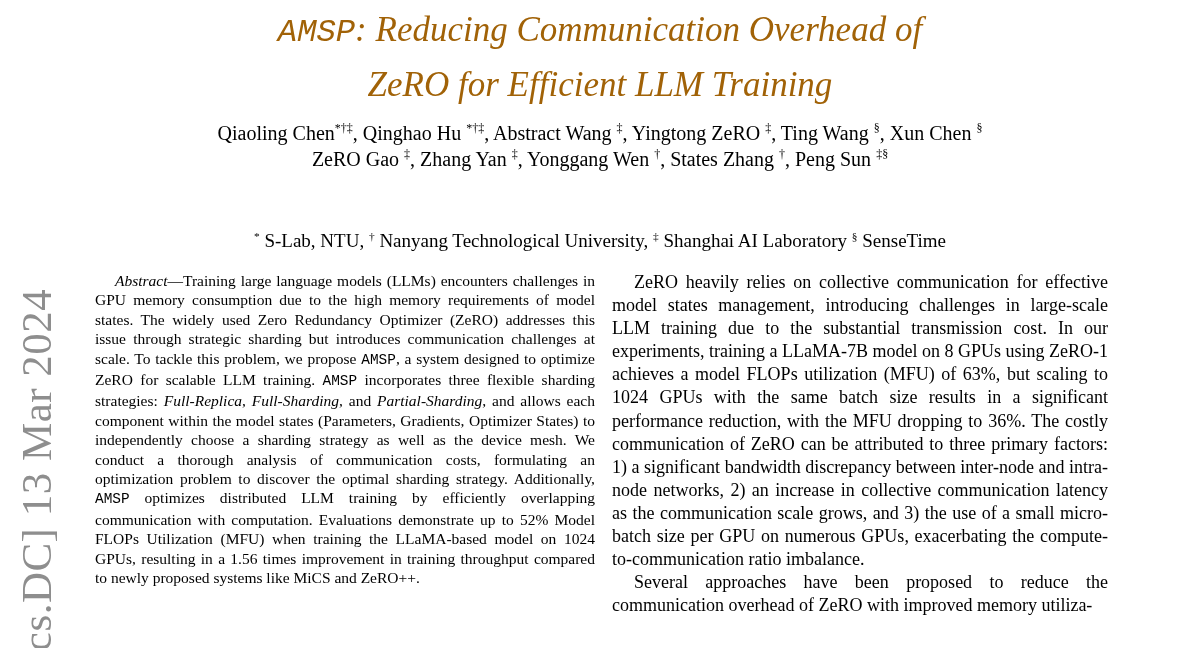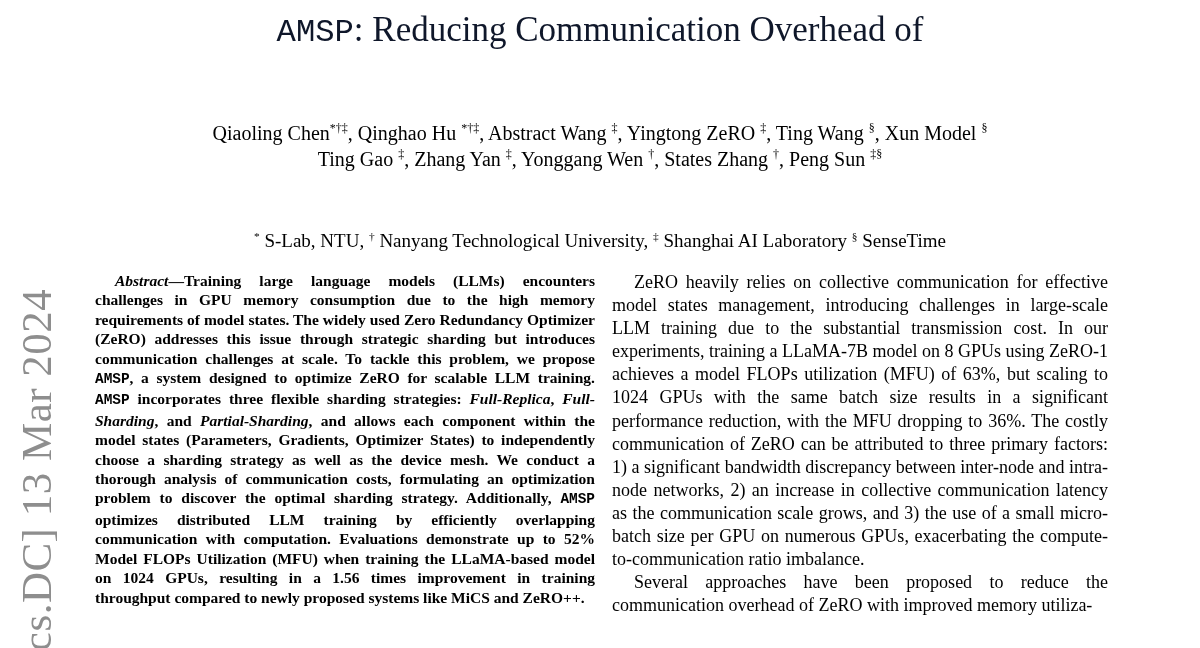--- a/index.html
+++ b/index.html
@@ -26,21 +26,22 @@
     font-size: 43px;
     letter-spacing: 0.5px;
     color: #8e8e8e;
   }
   .title-block {
     position: absolute;
     left: 95px; top: 4px; width: 1010px;
     text-align: center;
     font-size: 35px;
     line-height: 52px;
-    color: #0f172a;
+    color: #a16207;
+    font-style: italic;
   }
   .tt { font-family: "Liberation Mono", monospace; }
   .title-block .tt { font-size: 0.92em; }
   .authors-block {
     position: absolute;
     left: 75px; top: 120px; width: 1050px;
     text-align: center;
     font-size: 20px;
     line-height: 26px;
   }
@@ -56,21 +57,21 @@
     line-height: 0;
     vertical-align: super;
   }
   .col {
     position: absolute;
     top: 271px;
     text-align: justify;
   }
   .col-left {
     left: 95px; width: 500px;
-    font-weight: bold;
+    font-weight: normal;
     font-size: 15.5px;
     line-height: 19.4px;
   }
   .col-left p { margin: 0; text-indent: 20px; }
   .col-right {
     left: 612px; width: 496px;
     font-size: 18px;
     line-height: 23.1px;
   }
   .col-right p { margin: 0; text-indent: 22px; }
@@ -80,25 +81,26 @@
 </style>
 </head>
 <body>
 
 <div class="page">
 
   <div class="watermark">[cs.DC] 13 Mar 2024</div>
 
   <div class="title-block">
     <div><span class="tt">AMSP</span><span>: Reducing Communication Overhead of</span></div>
+    <div>ZeRO for Efficient LLM Training</div>
   </div>
 
   <div class="authors-block">
-    <div><span>Qiaoling Chen</span><sup>*†‡</sup>, <span>Qinghao Hu </span><sup>*†‡</sup>, <span>Abstract Wang </span><sup>‡</sup>, <span>Yingtong ZeRO </span><sup>‡</sup>, <span>Ting Wang </span><sup>§</sup>, <span>Xun Model </span><sup>§</sup></div>
-    <div><span>Ting Gao </span><sup>‡</sup>, <span>Zhang Yan </span><sup>‡</sup>, <span>Yonggang Wen </span><sup>†</sup>, <span>States Zhang </span><sup>†</sup>, <span>Peng Sun </span><sup>‡§</sup></div>
+    <div><span>Qiaoling Chen</span><sup>*†‡</sup>, <span>Qinghao Hu </span><sup>*†‡</sup>, <span>Abstract Wang </span><sup>‡</sup>, <span>Yingtong ZeRO </span><sup>‡</sup>, <span>Ting Wang </span><sup>§</sup>, <span>Xun Chen </span><sup>§</sup></div>
+    <div><span>ZeRO Gao </span><sup>‡</sup>, <span>Zhang Yan </span><sup>‡</sup>, <span>Yonggang Wen </span><sup>†</sup>, <span>States Zhang </span><sup>†</sup>, <span>Peng Sun </span><sup>‡§</sup></div>
   </div>
 
   <div class="affils-block"><sup>*</sup><span> S-Lab, NTU, </span><sup>†</sup><span> Nanyang Technological University, </span><sup>‡</sup><span> Shanghai AI Laboratory </span><sup>§</sup><span> SenseTime</span></div>
 
   <div class="col col-left">
     <p><span class="bi">Abstract</span><span>—Training large language models (LLMs) encounters challenges in GPU memory consumption due to the high memory requirements of model states. The widely used Zero Redundancy Optimizer (ZeRO) addresses this issue through strategic sharding but introduces communication challenges at scale. To tackle this problem, we propose </span><span class="btt">AMSP</span><span>, a system designed to optimize ZeRO for scalable LLM training. </span><span class="btt">AMSP</span><span> incorporates three flexible sharding strategies: </span><span class="bi">Full-Replica</span><span>, </span><span class="bi">Full-Sharding</span><span>, and </span><span class="bi">Partial-Sharding</span><span>, and allows each component within the model states (Parameters, Gradients, Optimizer States) to independently choose a sharding strategy as well as the device mesh. We conduct a thorough analysis of communication costs, formulating an optimization problem to discover the optimal sharding strategy. Additionally, </span><span class="btt">AMSP</span><span> optimizes distributed LLM training by efficiently overlapping communication with computation. Evaluations demonstrate up to 52% Model FLOPs Utilization (MFU) when training the LLaMA-based model on 1024 GPUs, resulting in a 1.56 times improvement in training throughput compared to newly proposed systems like MiCS and ZeRO++.</span></p>
   </div>
 
   <div class="col col-right">
       <p><span>ZeRO heavily relies on collective communication for effective model states management, introducing challenges in large-scale LLM training due to the substantial transmission cost. In our experiments, training a LLaMA-7B model on 8 GPUs using ZeRO-1 achieves a model FLOPs utilization (MFU) of 63%, but scaling to 1024 GPUs with the same batch size results in a significant performance reduction, with the MFU dropping to 36%. The costly communication of ZeRO can be attributed to three primary factors: 1) a significant bandwidth discrepancy between inter-node and intra-node networks, 2) an increase in collective communication latency as the communication scale grows, and 3) the use of a small micro-batch size per GPU on numerous GPUs, exacerbating the compute-to-communication ratio imbalance.</span></p>

